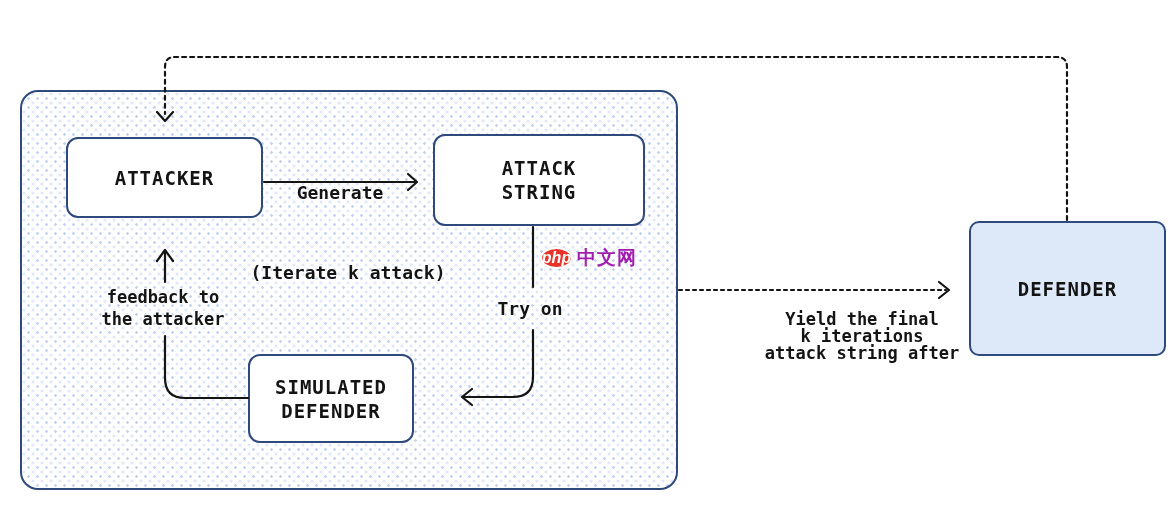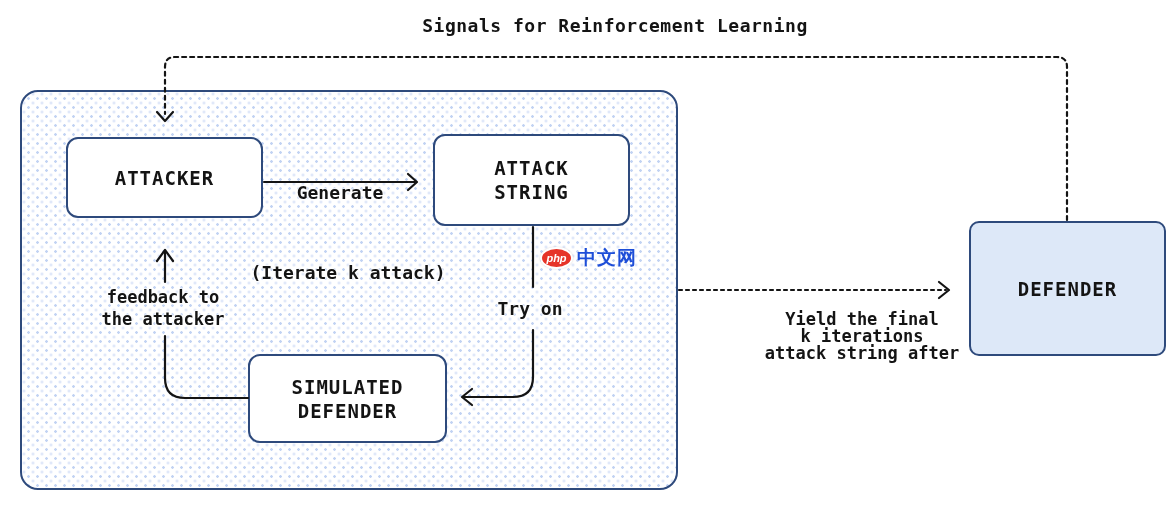--- a/index.html
+++ b/index.html
@@ -42,22 +42,22 @@
     display:flex;
     flex-direction:column;
     align-items:center;
     justify-content:center;
     font-size:19px;font-weight:bold;
     line-height:24px;
     letter-spacing:1px;
     text-align:center;
   }
   .node-attacker{left:66px;top:137px;width:197px;height:81px;}
-  .node-attack-string{left:433px;top:134px;width:197px;height:92px;}
-  .node-simulated-defender{left:248px;top:354px;width:199px;height:89px;}
+  .node-attack-string{left:433px;top:134px;width:212px;height:92px;}
+  .node-simulated-defender{left:248px;top:354px;width:166px;height:89px;}
   .node-defender{
     left:969px;top:221px;width:197px;height:135px;
     background:#dde8f8;border-radius:10px;
   }
   .lines{
     position:absolute;left:0;top:0;
     pointer-events:none;
   }
   .lbl{
     position:absolute;
@@ -78,38 +78,37 @@
   }
   .wm-ellipse{
     width:33px;height:22px;
     box-sizing:border-box;
     background:#e63429;
     border:2px solid #ffffff;
     border-radius:50%;
     display:flex;align-items:center;justify-content:center;
     color:#ffffff;
     font-family:"Liberation Sans", sans-serif;
-    font-style:italic;font-weight:bold;font-size:11px;
+    font-style:italic;font-weight:bold;font-size:16px;
     line-height:1;
     box-shadow:0 0 2px rgba(0,0,0,.15);
   }
   .wm-site{
     font-family:"Liberation Sans", sans-serif;
     font-weight:bold;font-size:19px;
-    color:#1d4ed8;
+    color:#a21caf;
     letter-spacing:1px;
     white-space:nowrap;
   }
 </style>
 </head>
 <body>
 
 <div class="canvas">
 
-  <div class="title">Signals for Reinforcement Learning</div>
 
   <div class="loop-container"></div>
 
   <div class="node node-attacker">
     <span>ATTACKER</span>
   </div>
 
   <div class="node node-attack-string">
     <span>ATTACK</span>
     <span>STRING</span>

